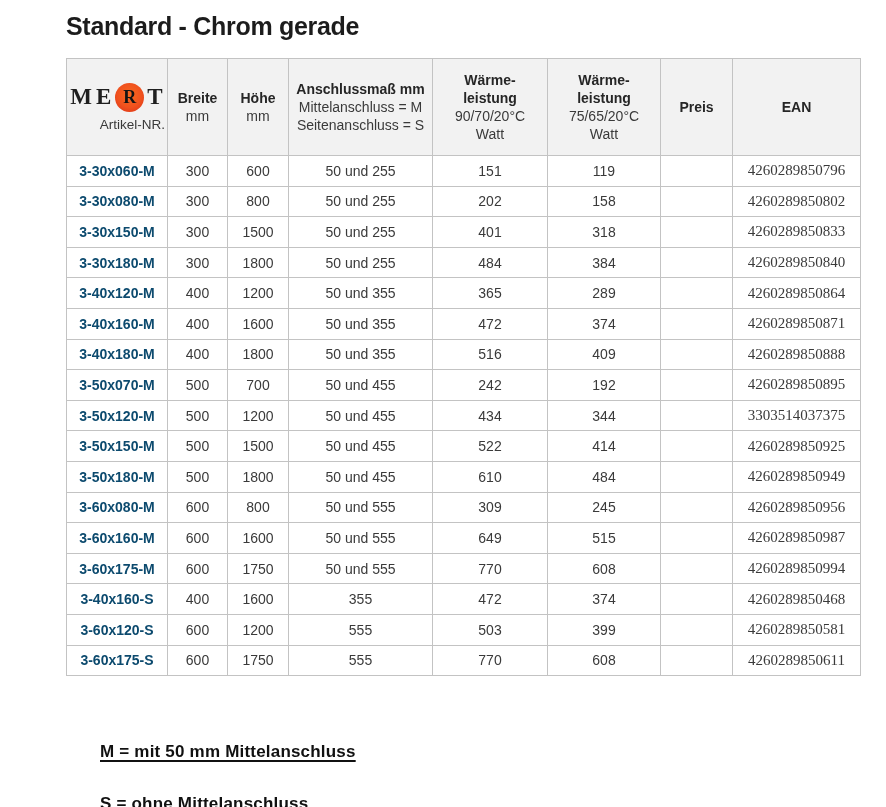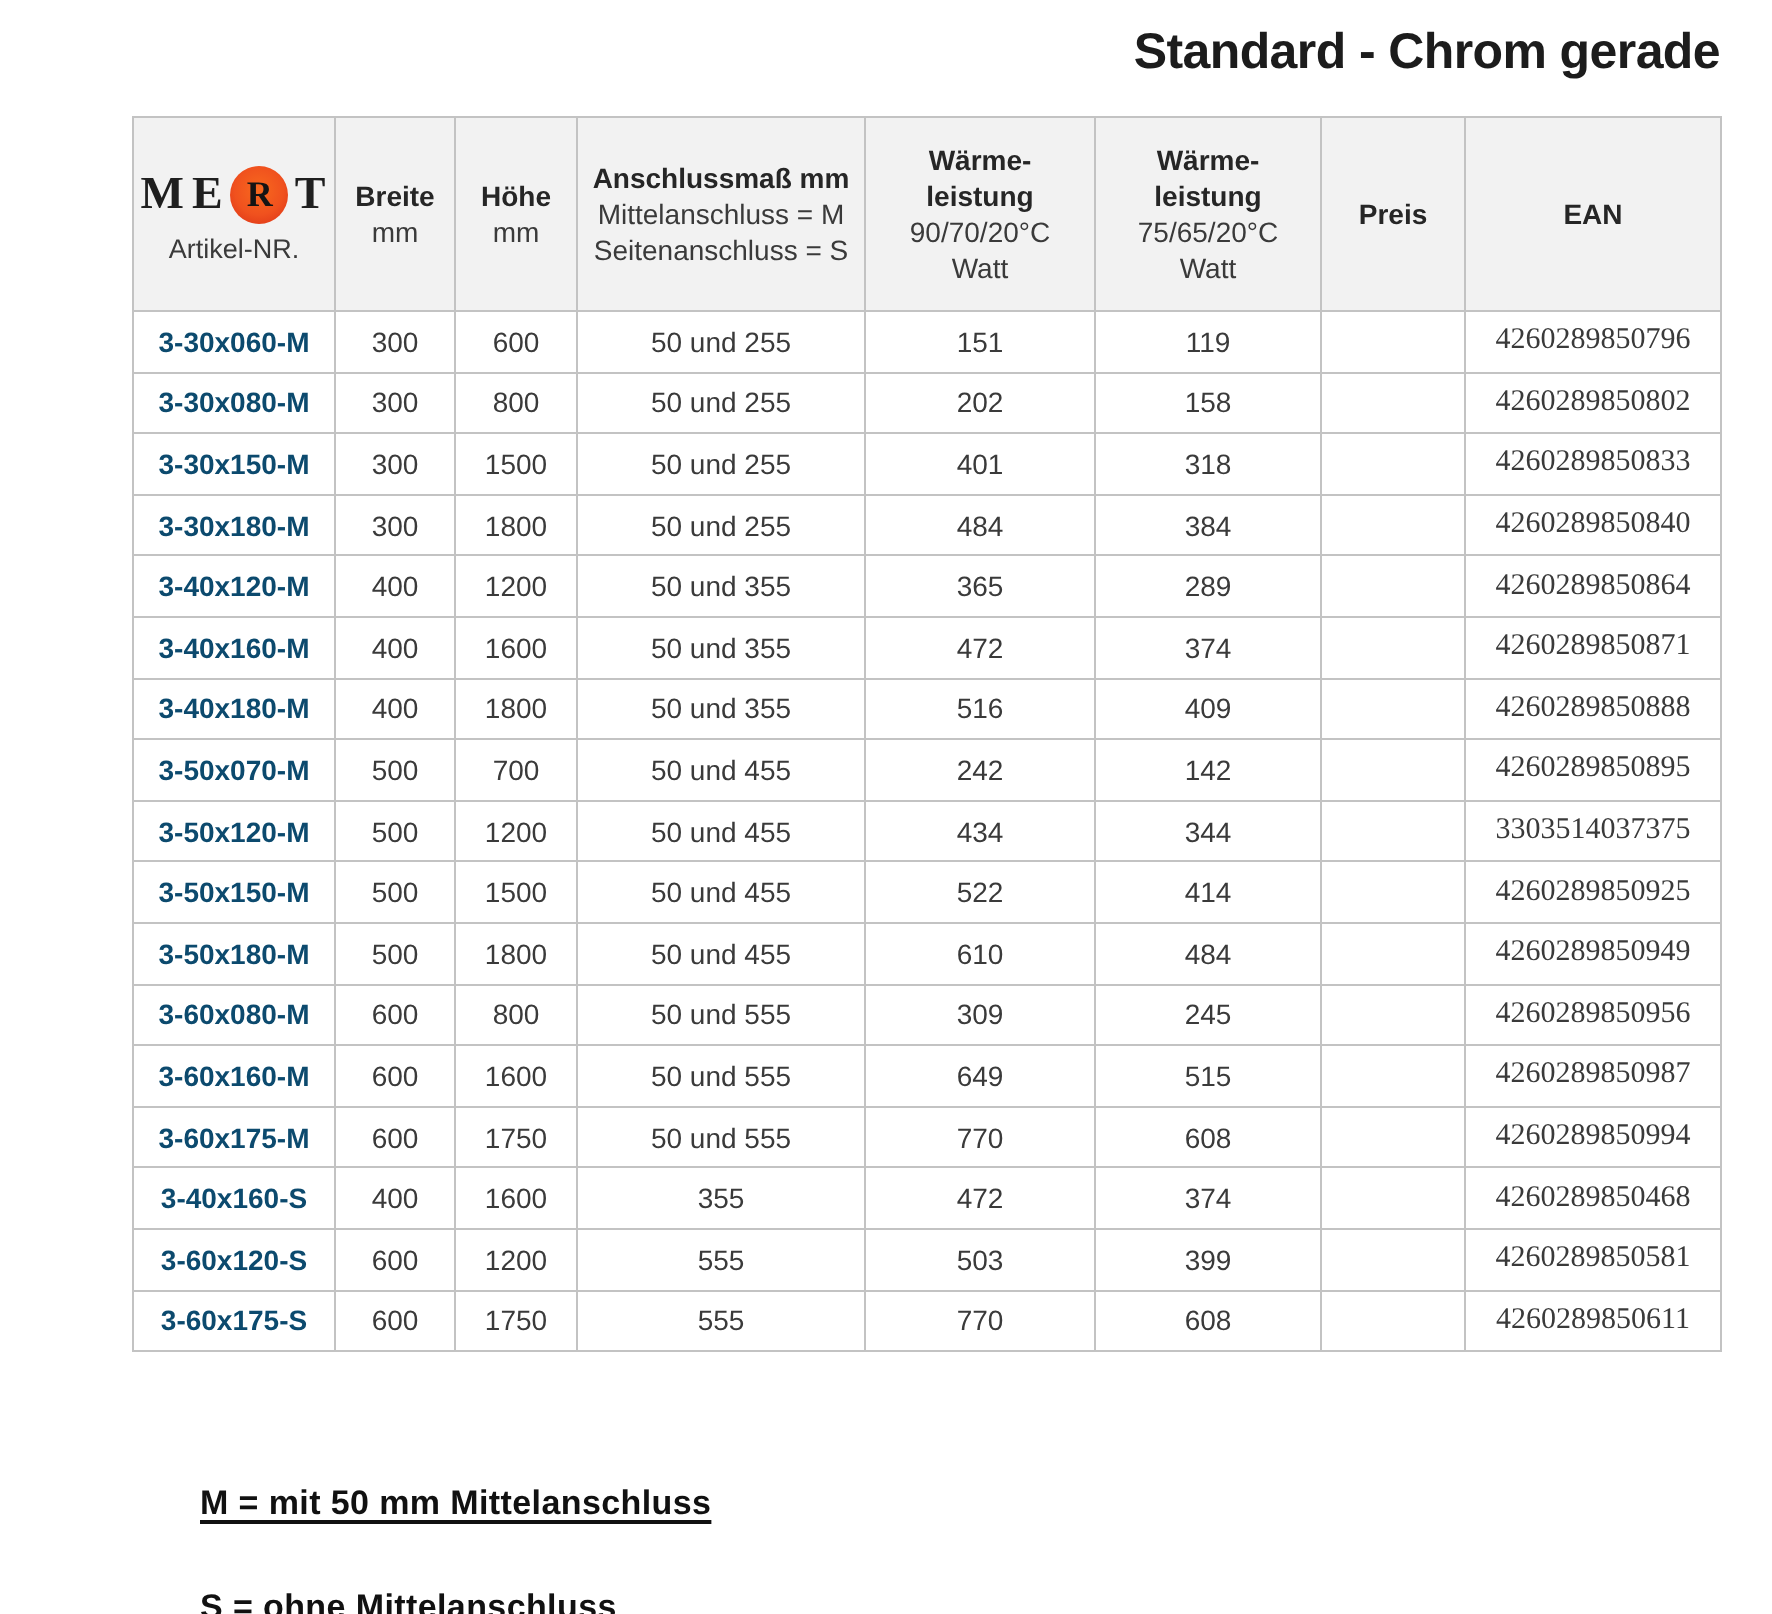--- a/index.html
+++ b/index.html
@@ -8,21 +8,21 @@
     background: #ffffff;
     font-family: "Liberation Sans", sans-serif;
     color: #333333;
     overflow: hidden;
   }
   .page { position: relative; width: 886px; height: 807px; }
 
   .page-title {
     position: absolute;
     left: 66px; top: 12px; width: 794px;
-    text-align: right;
+    text-align: left;
     font-size: 25px;
     font-weight: bold;
     letter-spacing: -0.3px;
     color: #1c1c1c;
   }
 
   table.product-table {
     position: absolute;
     left: 66px; top: 58px;
     width: 794px;
@@ -73,21 +73,21 @@
     display: inline-flex;
     align-items: center;
     justify-content: center;
     width: 29px; height: 29px;
     border-radius: 50%;
     background: radial-gradient(circle at 50% 42%, #f8691e 0%, #f0511e 55%, #d92f16 100%);
     color: #141414;
     font-size: 18px;
     flex: 0 0 auto;
   }
-  .artikel-label { font-size: 13.5px; color: #3a3a3a; }
+  .artikel-label { font-size: 13.5px; color: #3a3a3a; text-align: right; }
 
   .footnotes {
     position: absolute;
     left: 100px; top: 742px;
     font-size: 17px;
     font-weight: bold;
     color: #111111;
   }
   .footnote-line {
     text-decoration: underline;
@@ -237,21 +237,21 @@
       <td></td>
       <td class="ean-cell">4260289850888</td>
     </tr>
 
     <tr>
       <td>3-50x070-M</td>
       <td>500</td>
       <td>700</td>
       <td>50 und 455</td>
       <td>242</td>
-      <td>142</td>
+      <td>192</td>
       <td></td>
       <td class="ean-cell">4260289850895</td>
     </tr>
 
     <tr>
       <td>3-50x120-M</td>
       <td>500</td>
       <td>1200</td>
       <td>50 und 455</td>
       <td>434</td>

